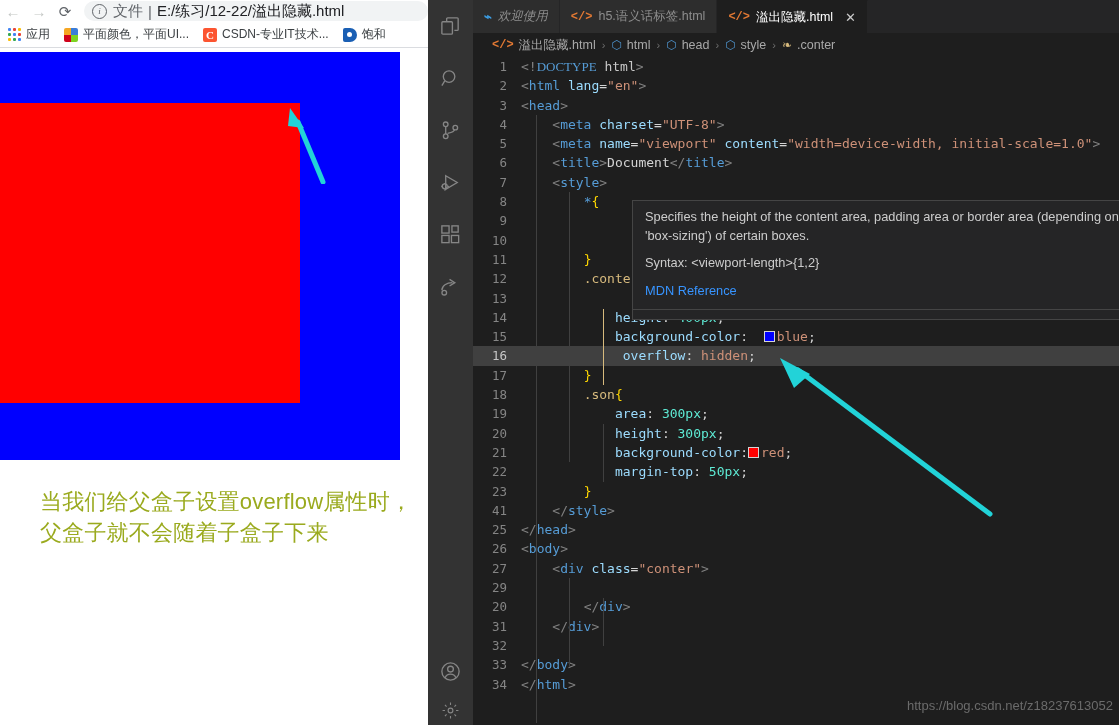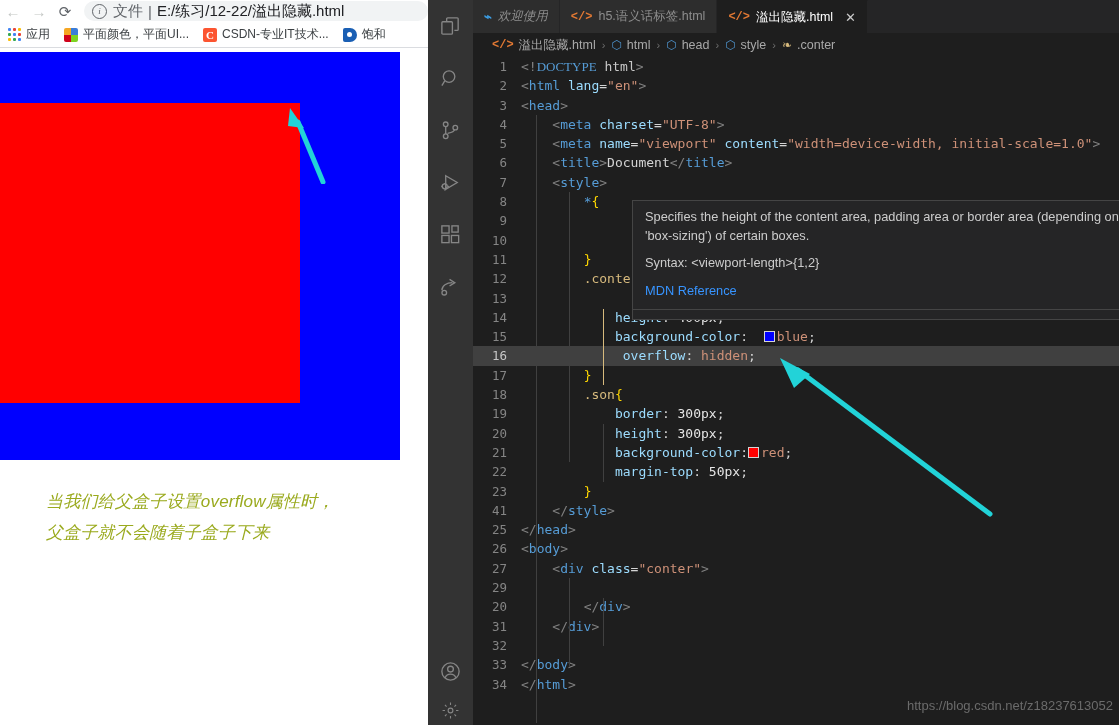--- a/index.html
+++ b/index.html
@@ -179,28 +179,27 @@
     height: 408px;
   }
   .son-box {
     position: absolute;
     left: 0; top: 51px;
     width: 300px;
     height: 300px;
   }
   .annot-text {
     position: absolute;
-    left: 46px;
+    left: 40px;
     top: 437px;
     width: 380px;
-    font-size: 17px;
+    font-size: 22px;
     line-height: 31px;
     font-weight: 500;
     letter-spacing: 0.2px;
-    font-style: italic;
   }
 
   
   .arrow1 {
     position: absolute;
     left: 278px; top: 55px;
     width: 60px; height: 80px;
     pointer-events: none;
   }
 
@@ -343,21 +342,21 @@
   .t-punct  { color: #808080; }
   .t-attr   { color: #9cdcfe; }
   .t-str    { color: #ce9178; }
   .t-doct   { color: #569cd6; font-family: Liberation Serif, serif; }
   .t-doctn  { color: #c8c8c8; }
   .t-text   { color: #d4d4d4; }
   .t-sel    { color: #d7ba7d; }
   .t-brace  { color: #ffd700; }
   .t-prop   { color: #9cdcfe; }
   .t-val    { color: #ce9178; }
-  .t-num    { color: #e5e5e5; }
+  .t-num    { color: #5eead4; }
   .t-semi   { color: #d4d4d4; }
 
   .swatch-inline {
     display: inline-block;
     width: 9px; height: 9px;
     border: 1px solid #d4d4d4;
     vertical-align: middle;
     position: relative;
     top: -1px;
     margin: 0 2px 0 0;
@@ -662,21 +661,21 @@
         <div class="code-line">
           <span class="ln">17</span>
           <span class="src">        <span class="t-brace">}</span></span>
         </div>
         <div class="code-line">
           <span class="ln">18</span>
           <span class="src">        <span class="t-sel">.son</span><span class="t-brace">{</span></span>
         </div>
         <div class="code-line">
           <span class="ln">19</span>
-          <span class="src">            <span class="t-prop">border</span><span class="t-semi">: </span><span class="t-num">300px</span><span class="t-semi">;</span></span>
+          <span class="src">            <span class="t-prop">area</span><span class="t-semi">: </span><span class="t-num">300px</span><span class="t-semi">;</span></span>
         </div>
         <div class="code-line">
           <span class="ln">20</span>
           <span class="src">            <span class="t-prop">height</span><span class="t-semi">: </span><span class="t-num">300px</span><span class="t-semi">;</span></span>
         </div>
         <div class="code-line">
           <span class="ln">21</span>
           <span class="src">            <span class="t-prop">background-color</span><span class="t-semi">:</span><span class="swatch-inline" style="background:#ff0000;"></span><span class="t-val">red</span><span class="t-semi">;</span></span>
         </div>
         <div class="code-line">

